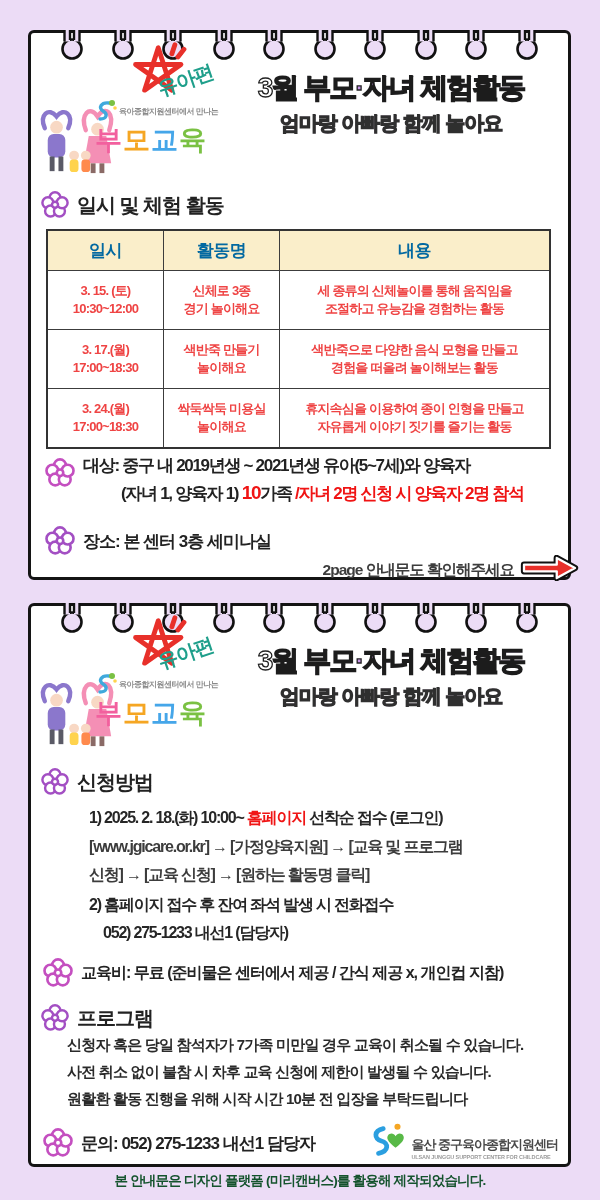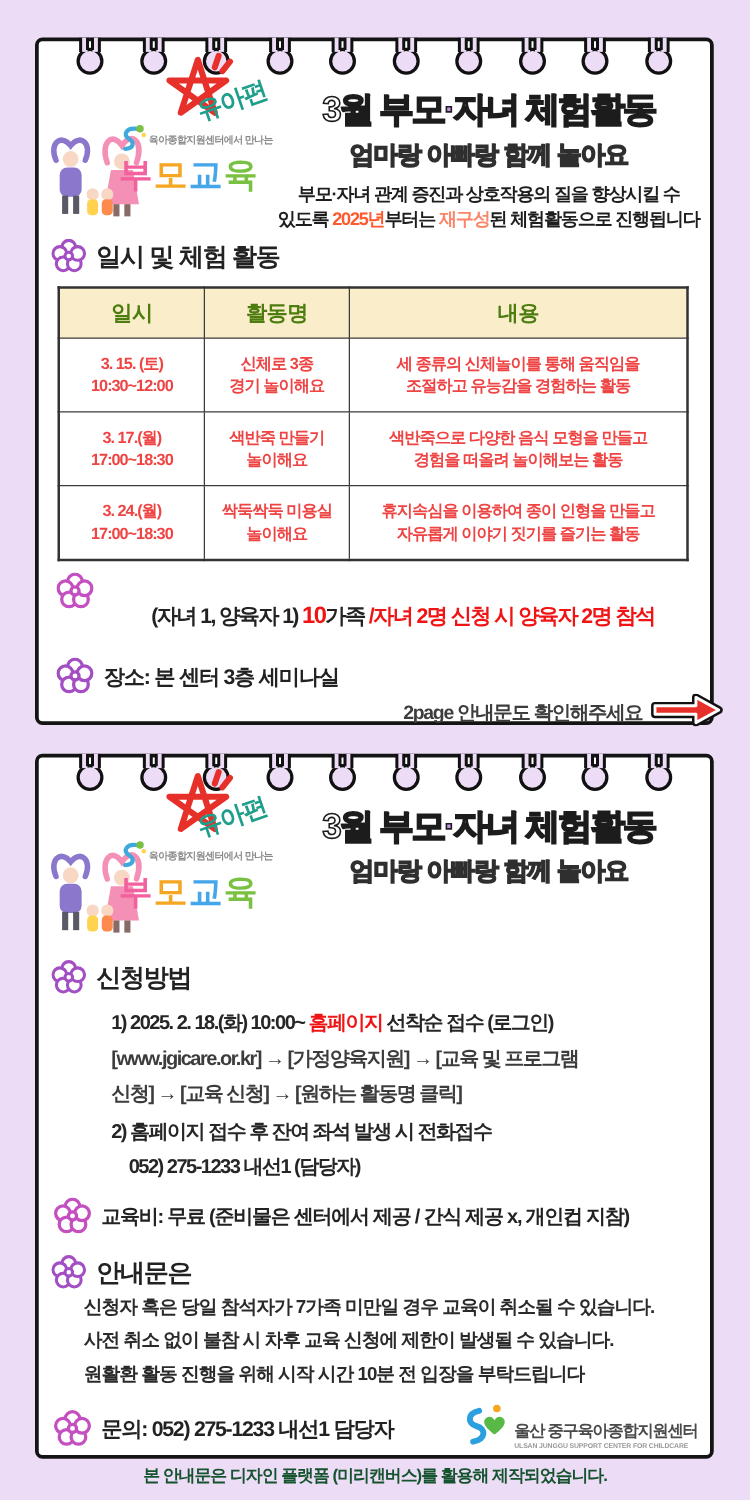--- a/index.html
+++ b/index.html
@@ -37,21 +37,21 @@
     font-weight:900;letter-spacing:-1px;white-space:nowrap;}
   .sec .flower{flex:0 0 auto;}
   .h20{font-size:20px;}
   .h17{font-size:17px;}
   .flower{color:#a34fc3;}
   .flower.pink{color:#c44fc0;}
   
   .schedule{position:absolute;left:15px;top:196px;width:505px;
     border-collapse:collapse;table-layout:fixed;border:2.5px solid #333;}
   .schedule th{background:#faeeca;border:1.7px solid #3c3c3c;font-size:17px;
-    font-weight:900;color:#4d7c0f;padding:8px 0;letter-spacing:-0.5px;}
+    font-weight:900;color:#0369a1;padding:8px 0;letter-spacing:-0.5px;}
   .schedule td{border:1.7px solid #3c3c3c;font-size:13px;font-weight:700;
     color:#ef4444;text-align:center;white-space:pre-line;height:56px;
     line-height:1.4;letter-spacing:-0.8px;}
   .c-date{width:115px;}.c-name{width:115px;}
   
   .target{position:absolute;left:14px;top:421px;display:flex;gap:8px;}
   .target .txt{font-size:17px;font-weight:900;color:#222;letter-spacing:-1.3px;
     line-height:1.45;white-space:nowrap;}
   .red{color:#f01414;}
   .bigred{color:#f01414;font-size:19px;}
@@ -181,24 +181,20 @@
           <use href="#scmark"></use>
         </svg>
       <span class="tagline">육아종합지원센터에서 만나는</span>
     </div>
     <div class="brand"><span class="b0">부</span><span class="b1">모</span><span class="b2">교</span><span class="b3">육</span></div>
   </div>
 
   <div class="htitle">
     <div class="title-line"><span class="t-prefix">3월</span> <span>부모·자녀 체험활동</span></div>
     <div class="subtitle">엄마랑 아빠랑 함께 놀아요</div>
-    <div class="intro">
-      <span>부모·자녀 관계 증진과 상호작용의 질을 향상시킬 수</span><br>
-      <span>있도록 </span><span class="hl-orange">2025년</span><span>부터는 </span><span class="hl-salmon">재구성</span><span>된 체험활동으로 진행됩니다</span>
-    </div>
   </div>
 
   <div class="sec h20" style="left:10px;top:158px;">
     <svg class="flower" width="28" height="28" viewBox="0 0 24 24">
         <use href="#flowershape"></use>
       </svg>
     <span>일시 및 체험 활동</span>
   </div>
 
   <table class="schedule">
@@ -235,21 +231,21 @@
 자유롭게 이야기 짓기를 즐기는 활동</td>
       </tr>
     </tbody>
   </table>
 
   <div class="target">
     <svg class="flower pink" width="30" height="30" viewBox="0 0 24 24" style="margin-top:4px">
         <use href="#flowershape"></use>
       </svg>
     <div class="txt">
-      <br>
+      <span>대상: 중구 내 2019년생 ~ 2021년생 유아(5~7세)와 양육자</span><br>
       <span style="padding-left:38px">(자녀 1, 양육자 1) </span><span class="bigred">10</span><span>가족 </span><span class="red">/자녀 2명 신청 시 양육자 2명 참석</span>
     </div>
   </div>
 
   <div class="sec h17 place">
     <svg class="flower" width="30" height="30" viewBox="0 0 24 24">
         <use href="#flowershape"></use>
       </svg>
     <span>장소: 본 센터 3층 세미나실</span>
   </div>
@@ -338,21 +334,21 @@
     <svg class="flower pink" width="30" height="30" viewBox="0 0 24 24">
         <use href="#flowershape"></use>
       </svg>
     <span style="font-size:16px;">교육비: 무료 (준비물은 센터에서 제공 / 간식 제공 x, 개인컵 지참)</span>
   </div>
 
   <div class="sec h20" style="left:10px;top:398px;">
     <svg class="flower" width="28" height="28" viewBox="0 0 24 24">
         <use href="#flowershape"></use>
       </svg>
-    <span>안내문은</span>
+    <span>프로그램</span>
   </div>
   <div class="notice-line" style="top:430px;">신청자 혹은 당일 참석자가 7가족 미만일 경우 교육이 취소될 수 있습니다.</div>
   <div class="notice-line" style="top:457px;">사전 취소 없이 불참 시 차후 교육 신청에 제한이 발생될 수 있습니다.</div>
   <div class="notice-line" style="top:484px;">원활환 활동 진행을 위해 시작 시간 10분 전 입장을 부탁드립니다</div>
 
   <div class="sec h17" style="left:12px;top:522px;">
     <svg class="flower pink" width="30" height="30" viewBox="0 0 24 24">
         <use href="#flowershape"></use>
       </svg>
     <span>문의: 052) 275-1233 내선1 담당자</span>

